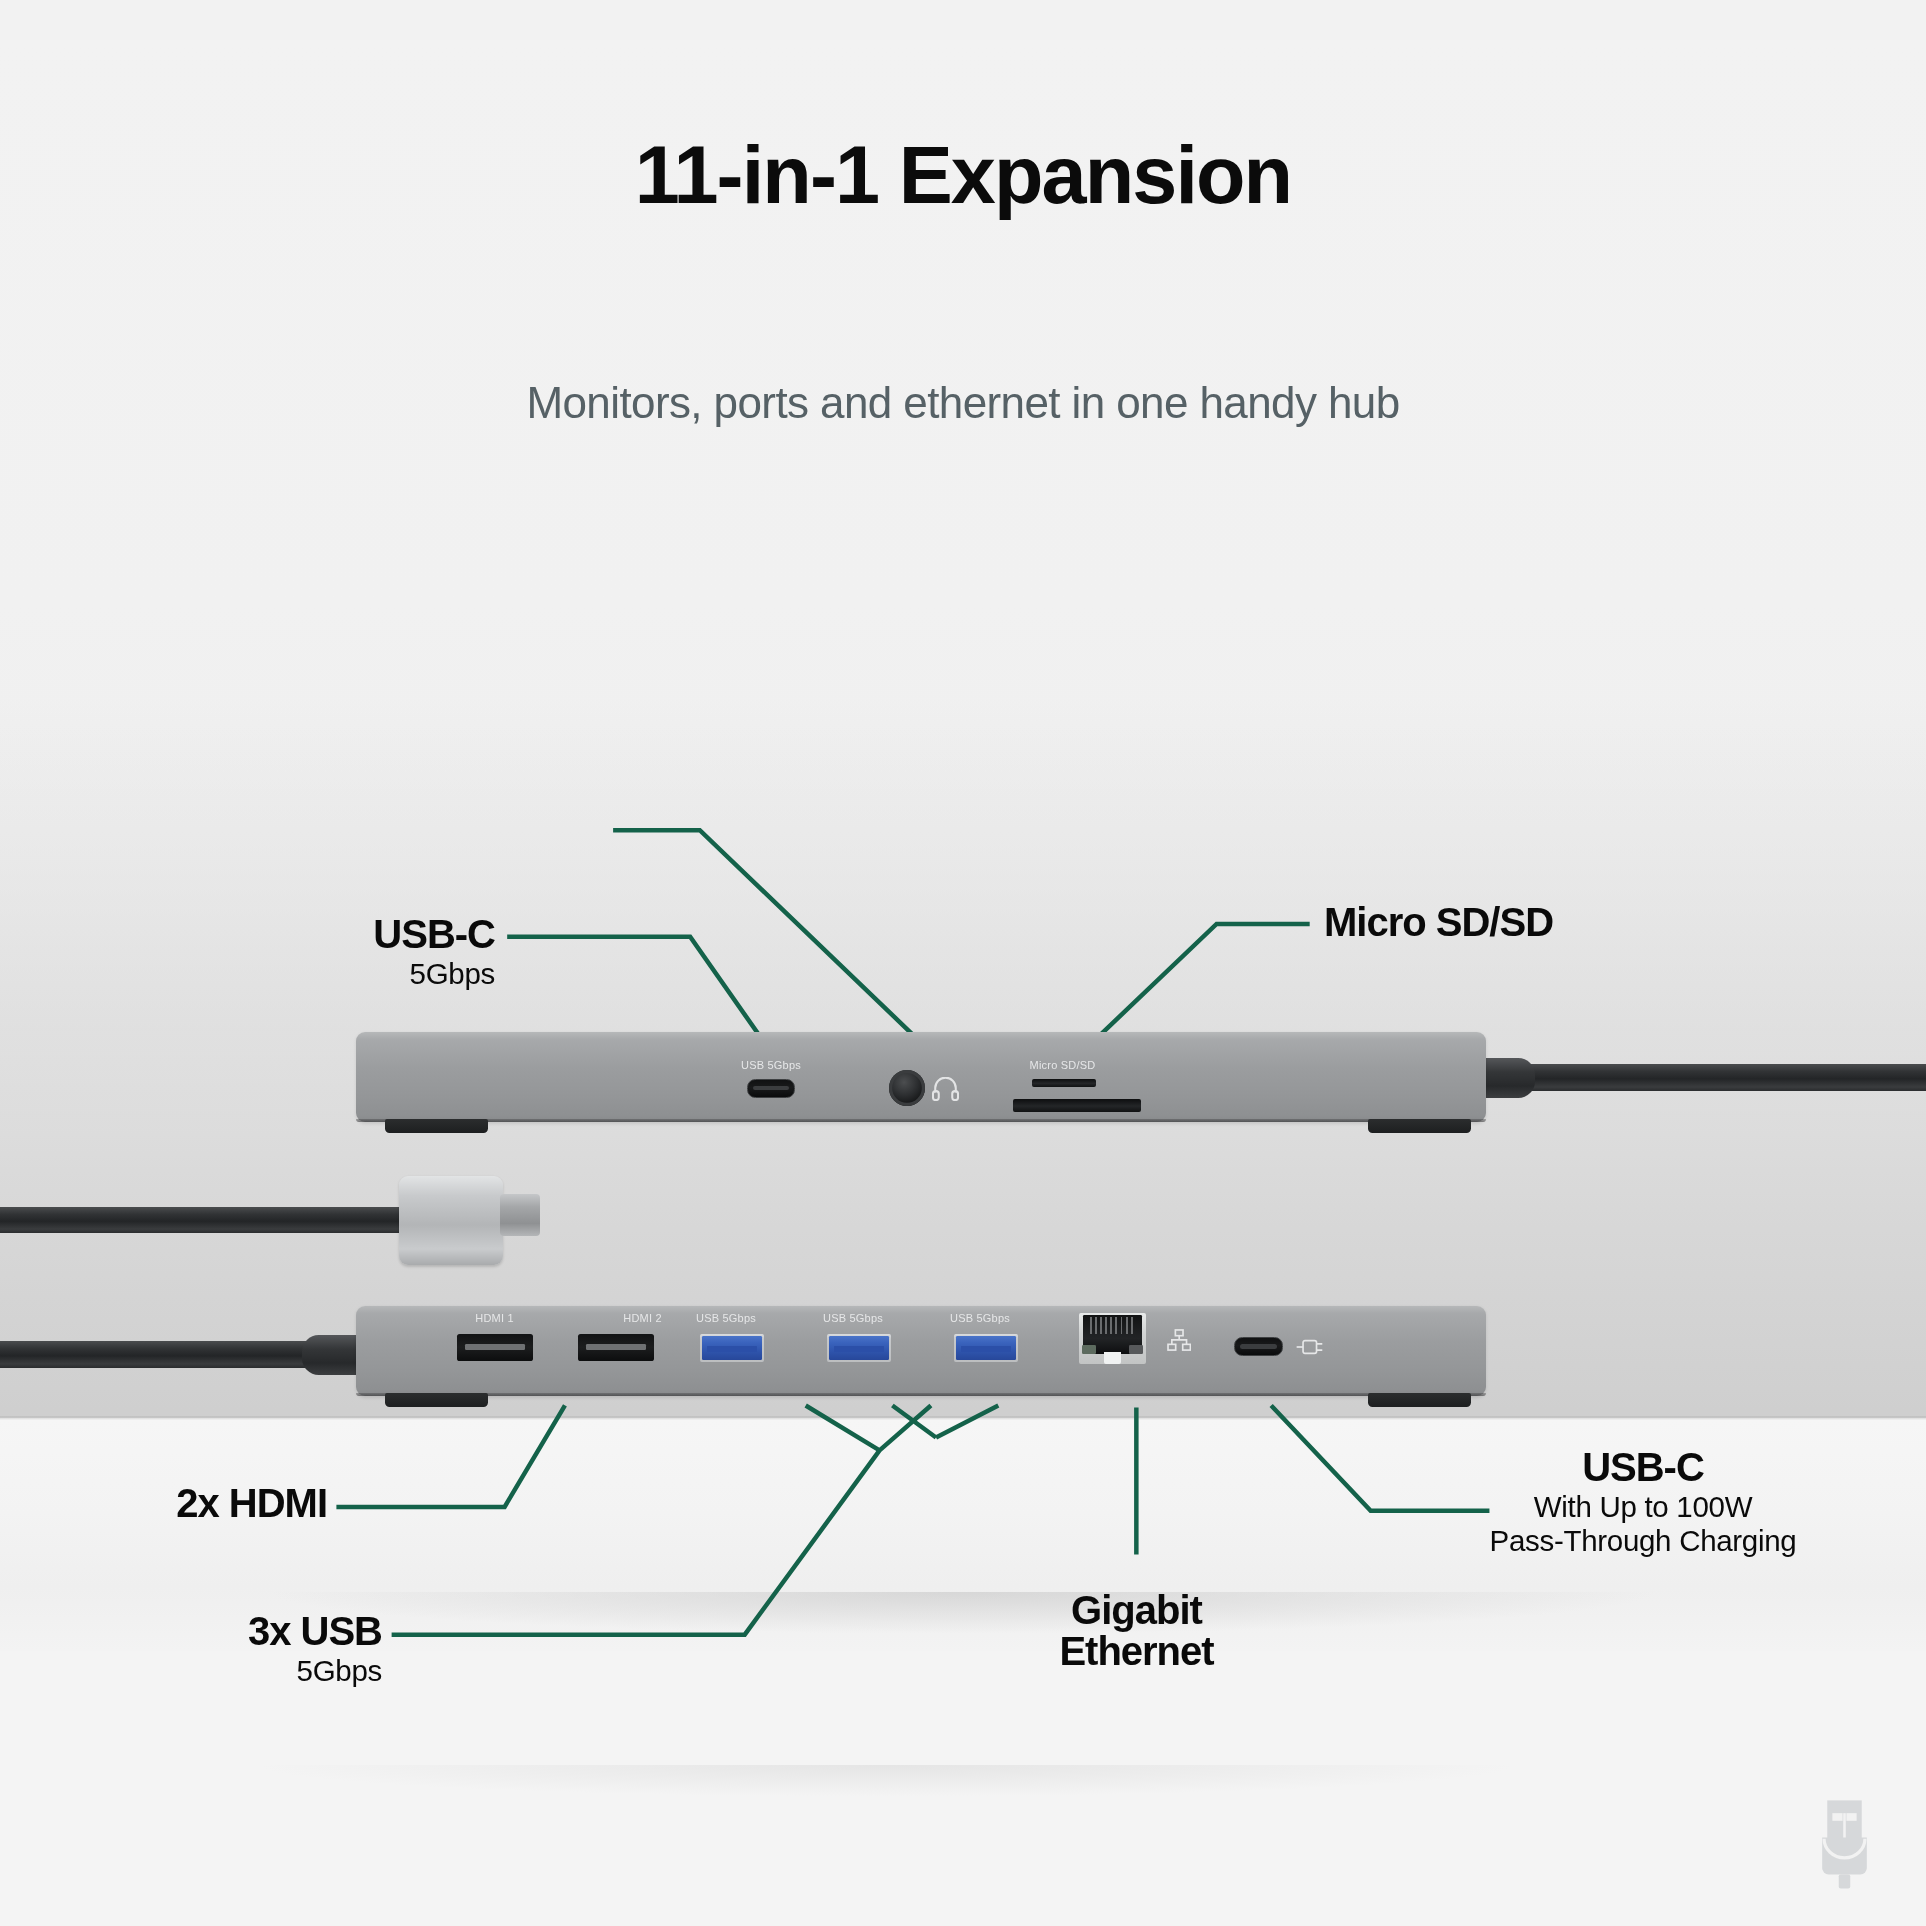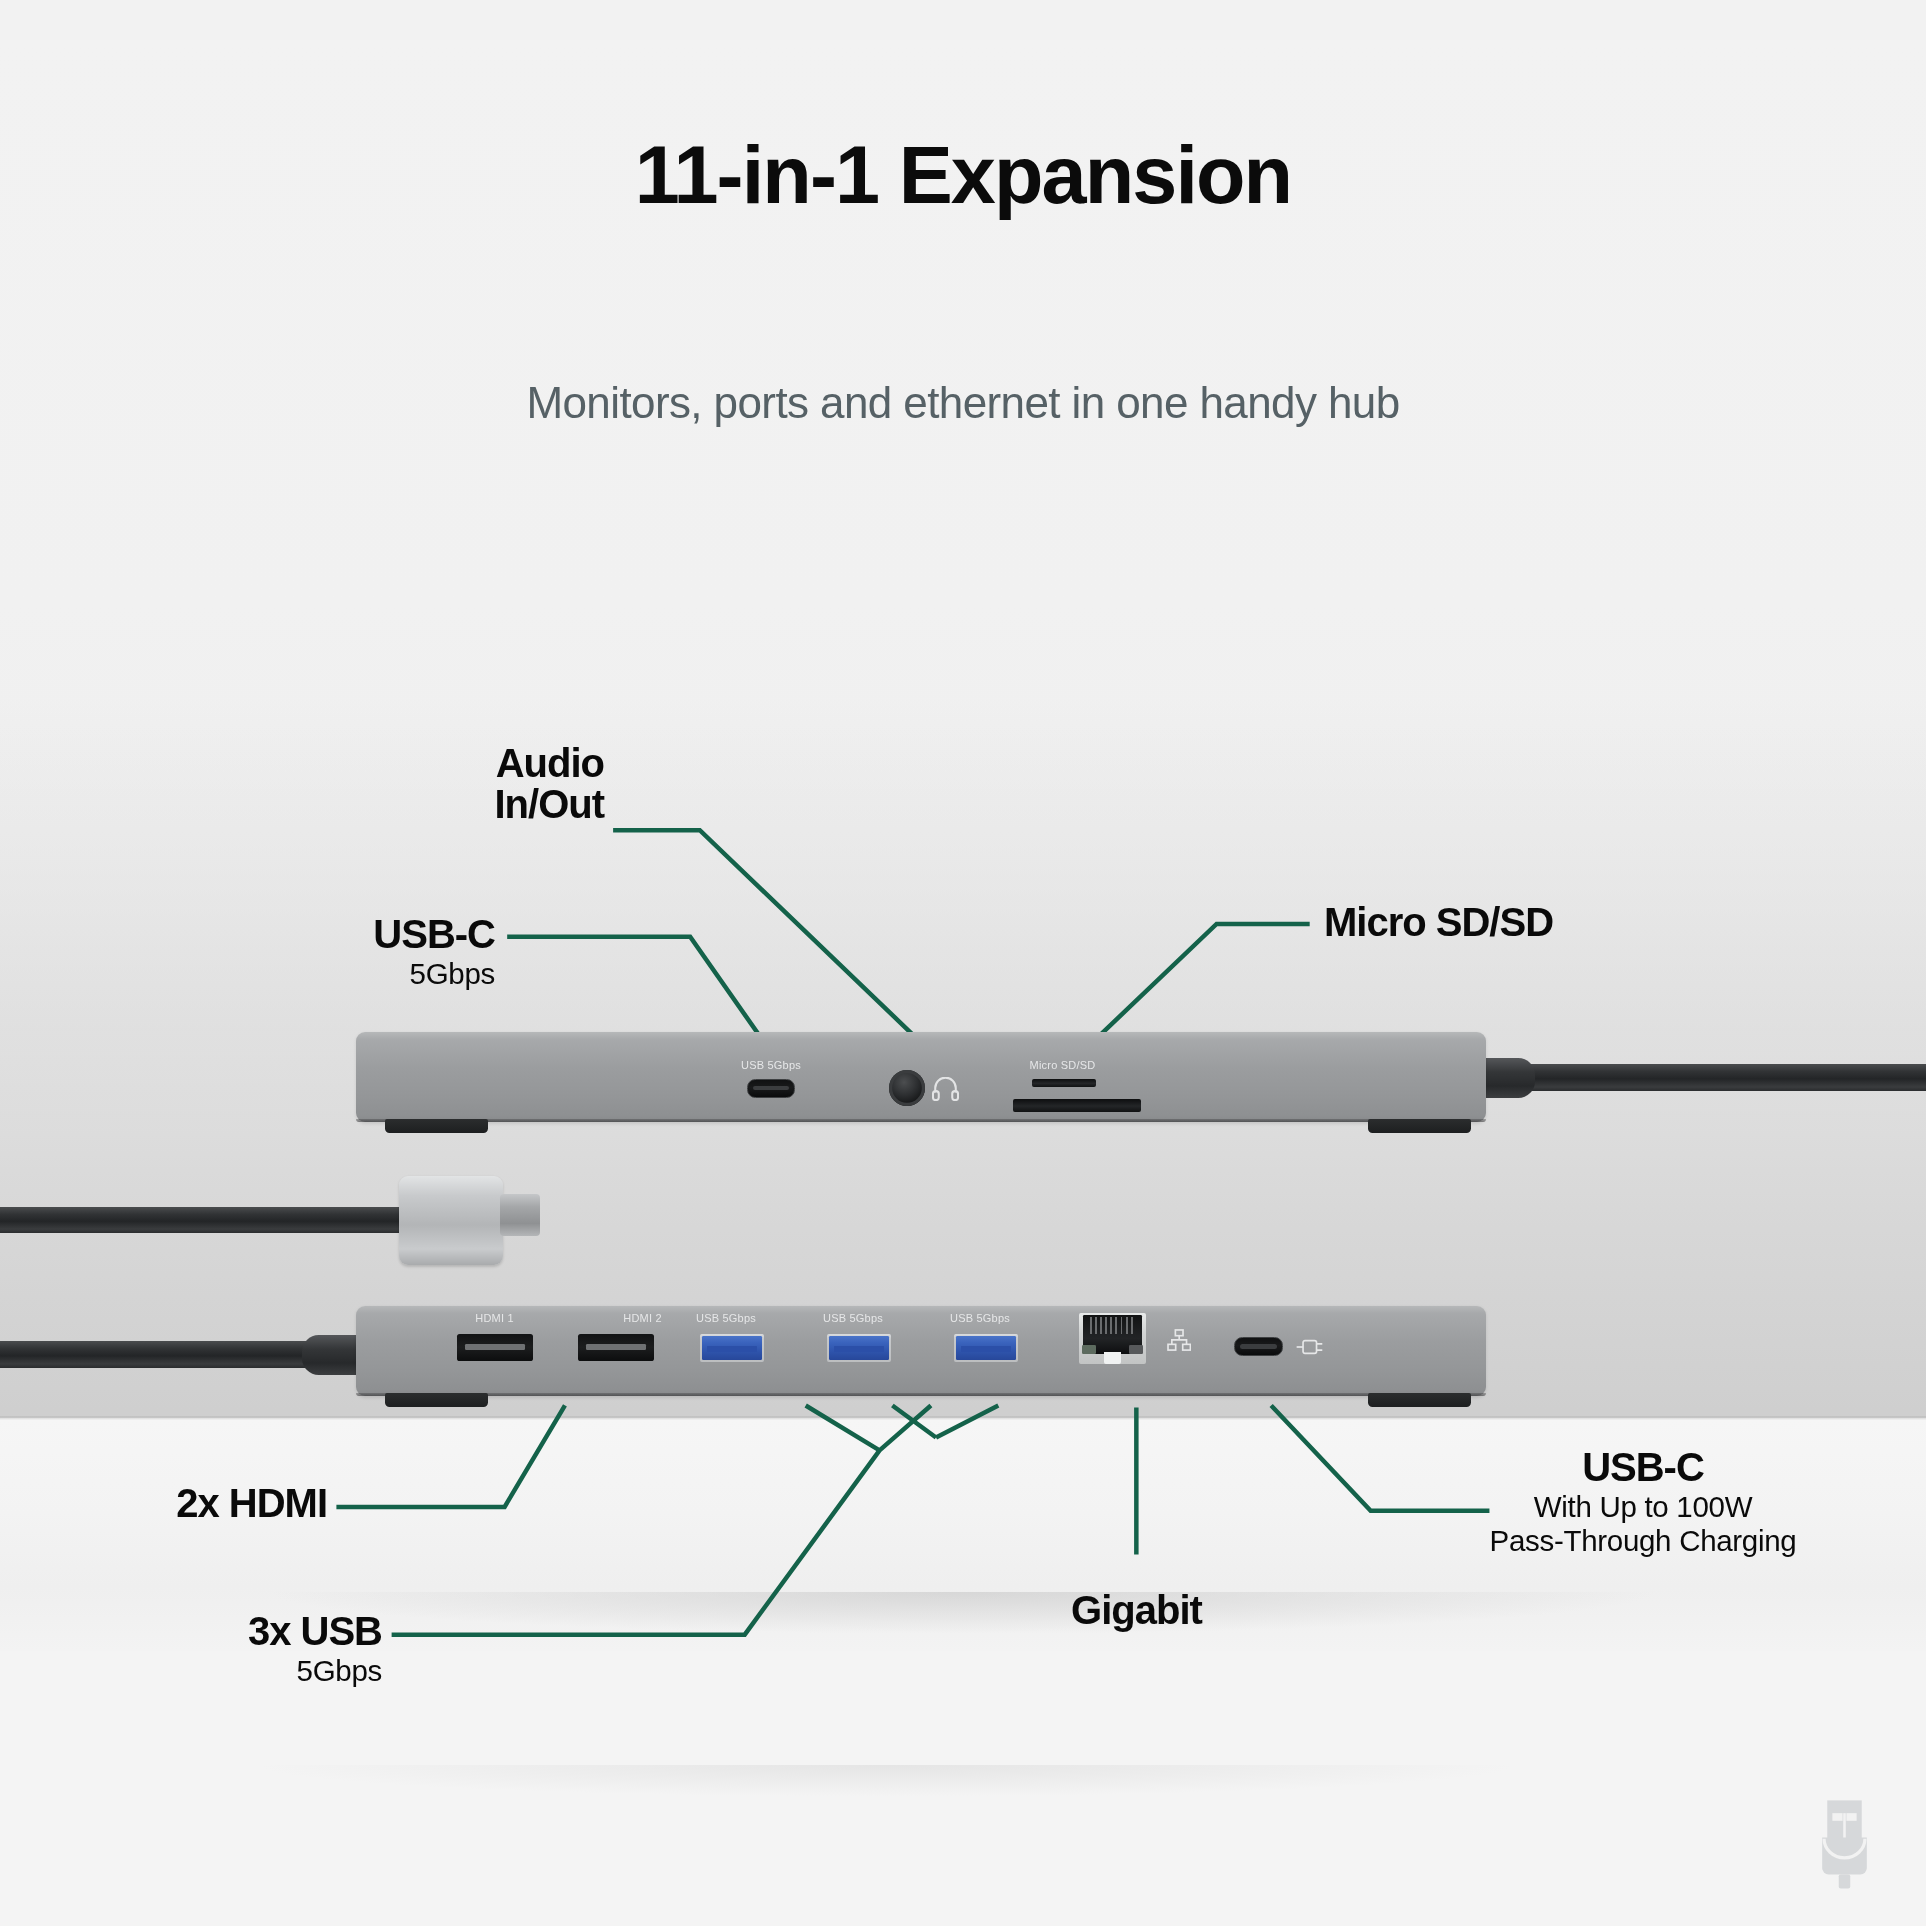--- a/index.html
+++ b/index.html
@@ -204,24 +204,20 @@
       <path d="M524 2288 L786 2288 L880 2130"></path>
 
       <path d="M610 2487 L1160 2487 L1370 2200 M1370 2200 L1255 2130 M1370 2200 L1450 2130 M1458 2180 L1390 2130 M1458 2180 L1555 2130"></path>
 
       <path d="M1770 2133 L1770 2362"></path>
 
       <path d="M1980 2130 L2135 2294 L2320 2294"></path>
     </g>
   </svg>
 
-  <div class="label r" style="left:244px; top:705px; width:360px;">
-    <span class="big">Audio</span>
-    <span class="big">In/Out</span>
-  </div>
 
   <div class="label r" style="left:148px; top:876px; width:347px;">
     <span class="big">USB-C</span>
     <span class="sub">5Gbps</span>
   </div>
 
   <div class="label l" style="left:1324px; top:864px; width:449px;">
     <span class="big">Micro SD/SD</span>
   </div>
 
@@ -229,20 +225,21 @@
     <span class="big">2x HDMI</span>
   </div>
 
   <div class="label r" style="left:39px; top:1573px; width:343px;">
     <span class="big">3x USB</span>
     <span class="sub">5Gbps</span>
   </div>
 
   <div class="label c" style="left:944px; top:1552px; width:385px;text-align:center;">
     <span class="big">Gigabit</span>
+    <span class="big">Ethernet</span>
   </div>
 
   <div class="label c" style="left:1396px; top:1409px; width:494px;">
     <span class="big">USB-C</span>
     <span class="sub">With Up to 100W</span>
     <span class="sub">Pass-Through Charging</span>
   </div>
 
   <div class="cable" style="left:1506px; top:1026px; width:449px; height:27px;"></div>
   <div class="cable-boot" style="left:1477px; top:1020px; width:58px; height:40px;"></div>

